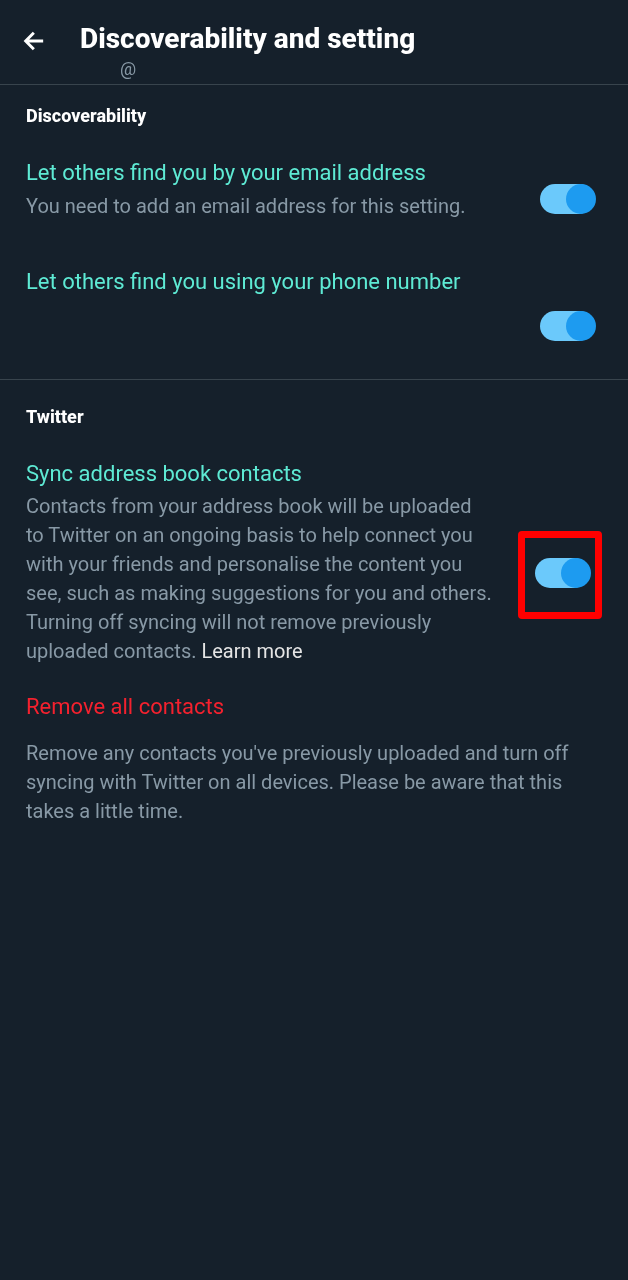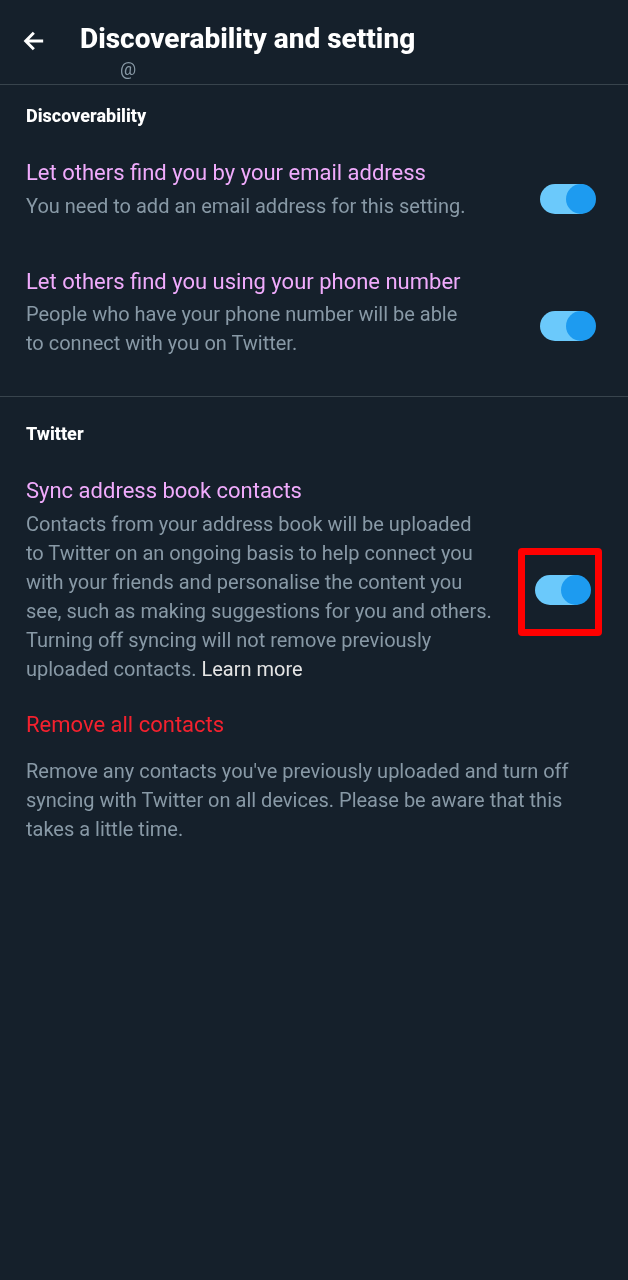--- a/index.html
+++ b/index.html
@@ -70,21 +70,21 @@
       justify-content: space-between;
       margin-bottom: 46px;
     }
     .setting-text {
       flex: 1;
       padding-right: 24px;
     }
     .setting-label {
       font-size: 22px;
       font-weight: 400;
-      color: #f0abfc;
+      color: #5eead4;
       line-height: 1.35;
       margin-bottom: 4px;
     }
     .setting-desc {
       font-size: 20px;
       color: #8899a6;
       line-height: 1.45;
     }
     .setting-desc .link {
       color: #e5e5e5;
@@ -171,21 +171,20 @@
     <div class="toggle-wrap">
       <div class="toggle">
         <div class="toggle-knob"></div>
       </div>
     </div>
   </div>
 
   <div class="setting-row setting-row-last">
     <div class="setting-text">
       <div class="setting-label">Let others find you using your phone number</div>
-      <div class="setting-desc">People who have your phone number will be able to connect with you on Twitter.</div>
     </div>
     <div class="toggle-wrap" style="padding-top:44px;">
       <div class="toggle">
         <div class="toggle-knob"></div>
       </div>
     </div>
   </div>
 </div>
 
 <div class="section-divider"></div>

